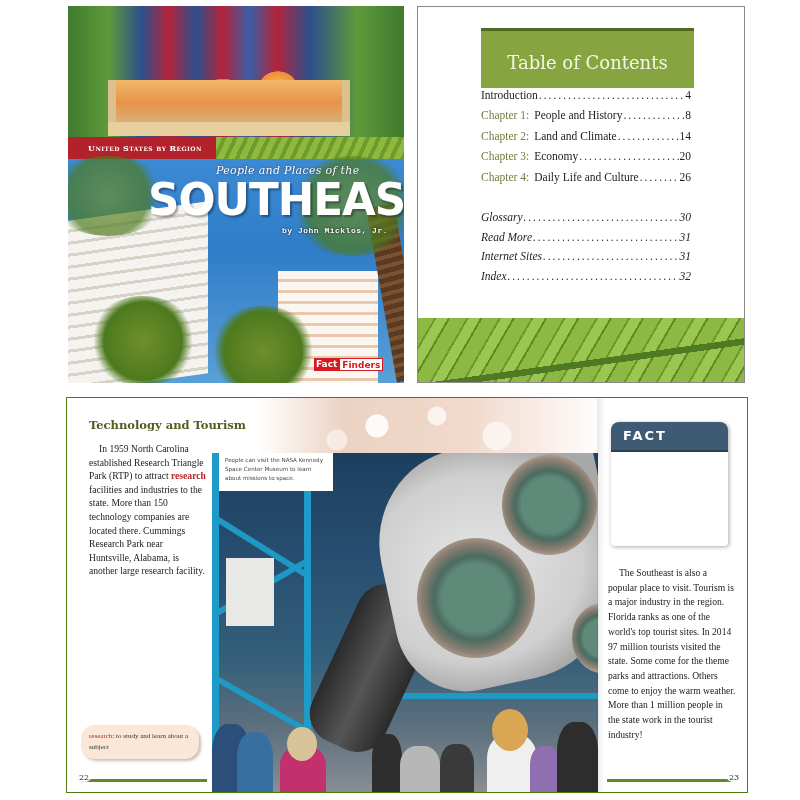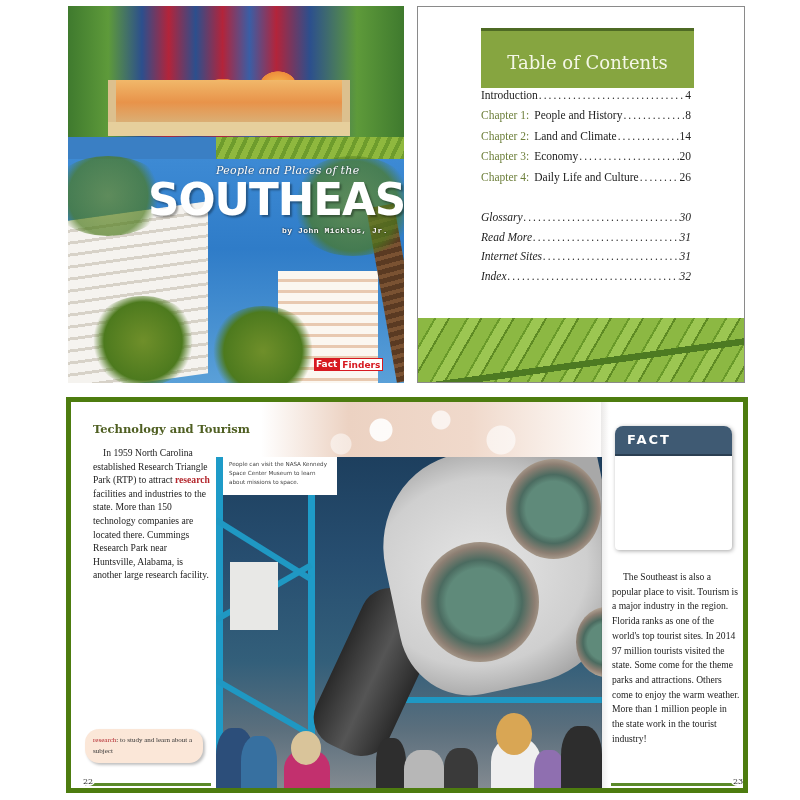--- a/index.html
+++ b/index.html
@@ -42,21 +42,21 @@
   #toc .row .dots{flex:1;overflow:hidden;white-space:nowrap;letter-spacing:2px;color:#333;margin:0 1px;}
   #toc .row .pg{white-space:nowrap;}
   #toc .back-list{position:absolute;left:63px;top:204px;width:210px;}
   #toc .back-list .row{font-style:italic;height:19.5px;}
   #toc .leaf-band{position:absolute;left:0;bottom:0;width:328px;height:64px;
     background:
       linear-gradient(172deg,transparent 0 60%,#4d7a22 60% 66%,transparent 66%),
       repeating-linear-gradient(120deg,#8cb843 0 14px,#6a9a2a 14px 16px,#9cc652 16px 26px,#5f8b24 26px 28px);}
 
   
-  #spread{left:66px;top:397px;width:682px;height:396px;border:5px solid #4d7c0f;box-sizing:border-box;background:#fff;overflow:hidden;}
+  #spread{left:66px;top:397px;width:682px;height:396px;border:1px solid #4d7c0f;box-sizing:border-box;background:#fff;overflow:hidden;}
   #spread .gutter{position:absolute;left:530px;top:0;width:8px;height:396px;background:linear-gradient(90deg,rgba(0,0,0,.08),rgba(0,0,0,0));}
   #spread .bokeh{position:absolute;left:190px;top:0;width:350px;height:58px;
     background:
       radial-gradient(circle at 120px 28px,rgba(255,255,255,.9) 0 11px,transparent 12px),
       radial-gradient(circle at 180px 18px,rgba(255,255,255,.7) 0 9px,transparent 10px),
       radial-gradient(circle at 240px 38px,rgba(255,255,255,.6) 0 14px,transparent 15px),
       radial-gradient(circle at 80px 42px,rgba(255,255,255,.5) 0 10px,transparent 11px),
       linear-gradient(90deg,rgba(255,255,255,0),#ecd2c2 25%,#f0d9cb 60%,rgba(255,255,255,0));}
   #spread .heading{position:absolute;left:22px;top:20px;font-family:"DejaVu Serif",serif;font-weight:bold;font-size:11.5px;color:#4f5f22;}
   #spread .col-left{position:absolute;left:22px;top:44px;width:118px;font-family:"Liberation Serif",serif;font-size:9.6px;line-height:13.6px;color:#222;}
@@ -90,20 +90,21 @@
   #spread .col-right{position:absolute;left:541px;top:168px;width:128px;font-family:"Liberation Serif",serif;font-size:9.6px;line-height:14.7px;color:#222;}
   #spread .col-right p{margin:0;text-indent:11px;}
 </style>
 </head>
 <body>
 
 <div id="cover" class="abs">
   <div class="photo-top"></div>
   <div class="crate"></div>
   <div class="crate-rail"></div>
+  <div class="series-bar">United States by Region</div>
   <div class="leaf-bar"></div>
   <div class="photo-bottom"></div>
   <div class="tower1"></div>
   <div class="tower2"></div>
   <div class="trunk"></div>
   <div class="palm" style="left:20px;top:290px;width:110px;height:90px;"></div>
   <div class="palm" style="left:140px;top:300px;width:110px;height:90px;"></div>
   <div class="palm" style="left:-20px;top:150px;width:120px;height:80px;opacity:.7"></div>
   <div class="palm" style="left:220px;top:150px;width:130px;height:100px;opacity:.7"></div>
   <div class="subtitle">People and Places of the</div>

